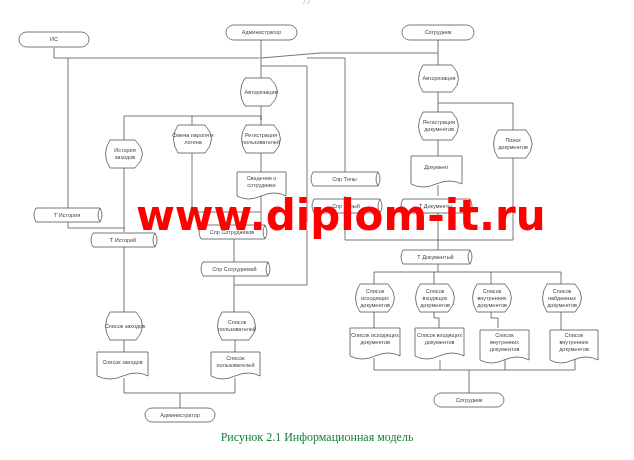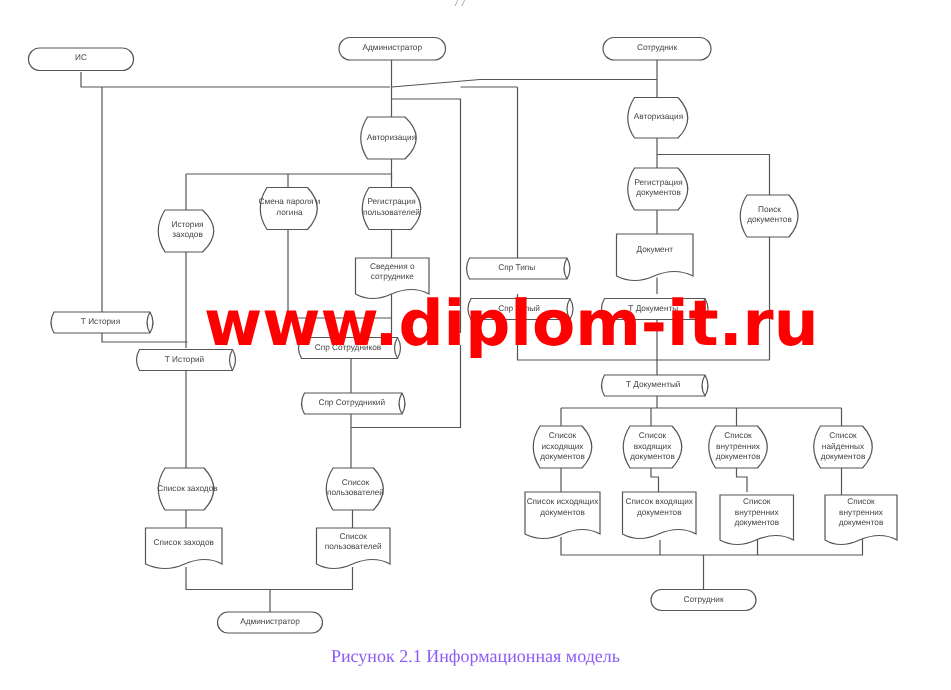--- a/index.html
+++ b/index.html
@@ -1,20 +1,20 @@
 <!DOCTYPE html>
 <html><head>
 <meta charset="utf-8">
 <style>
   html,body{margin:0;padding:0;background:#fff;}
   body{width:634px;height:460px;position:relative;overflow:hidden;font-family:"Liberation Sans",sans-serif;}
   svg{position:absolute;left:0;top:0;}
   .lbl{position:absolute;font-size:5.5px;color:#444;text-align:center;line-height:7px;display:flex;align-items:center;justify-content:center;}
   .watermark{position:absolute;left:136px;top:190px;font-family:"DejaVu Sans",sans-serif;font-size:42px;font-weight:bold;color:#ff0000;letter-spacing:0px;white-space:nowrap;line-height:52px;}
-  .caption{position:absolute;left:0;width:634px;top:430px;text-align:center;font-family:"Liberation Serif",serif;font-size:12px;color:#8b5cf6;}
+  .caption{position:absolute;left:0;width:634px;top:430px;text-align:center;font-family:"Liberation Serif",serif;font-size:12px;color:#15803d;}
   .pagenum{position:absolute;left:302px;top:-4px;font-family:"Liberation Serif",serif;font-size:9px;color:#999;}
 </style>
 </head>
 <body>
 
 <div class="pagenum">77</div>
 
 <svg width="634" height="460" viewBox="0 0 634 460">
   <g stroke="#555" stroke-width="0.8" fill="none">
 

